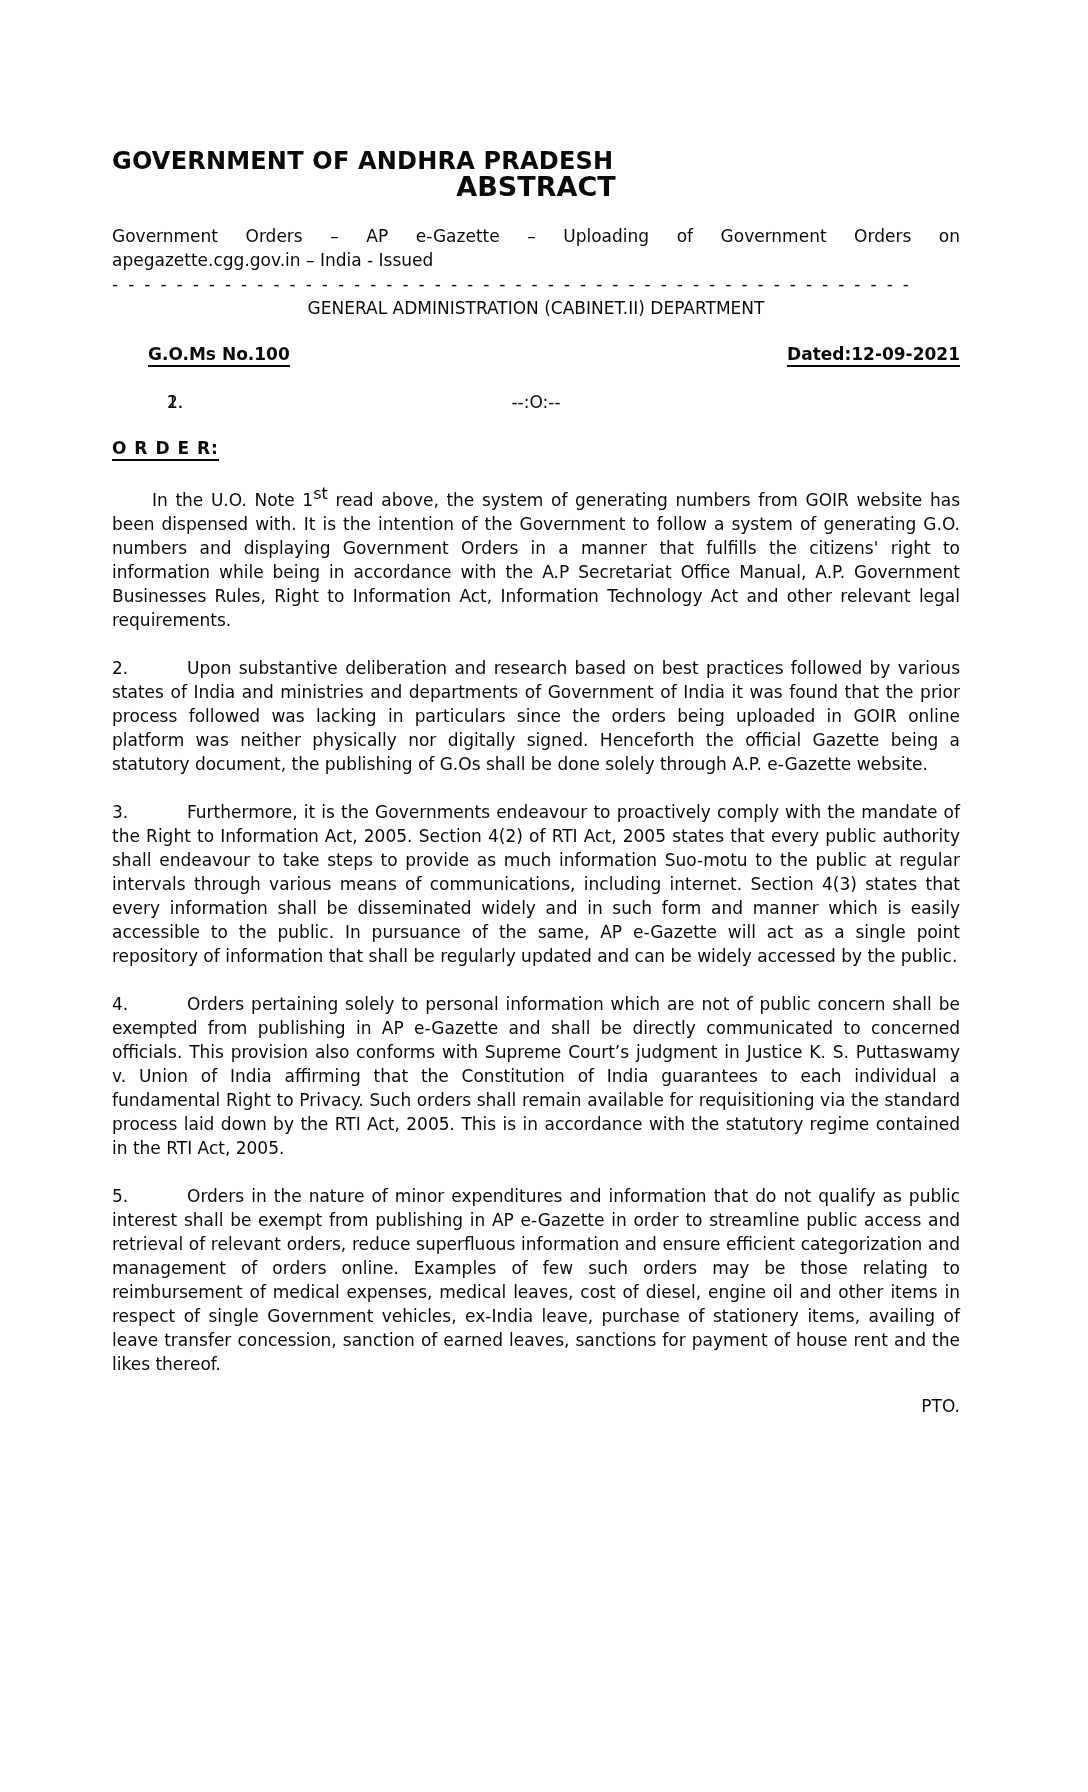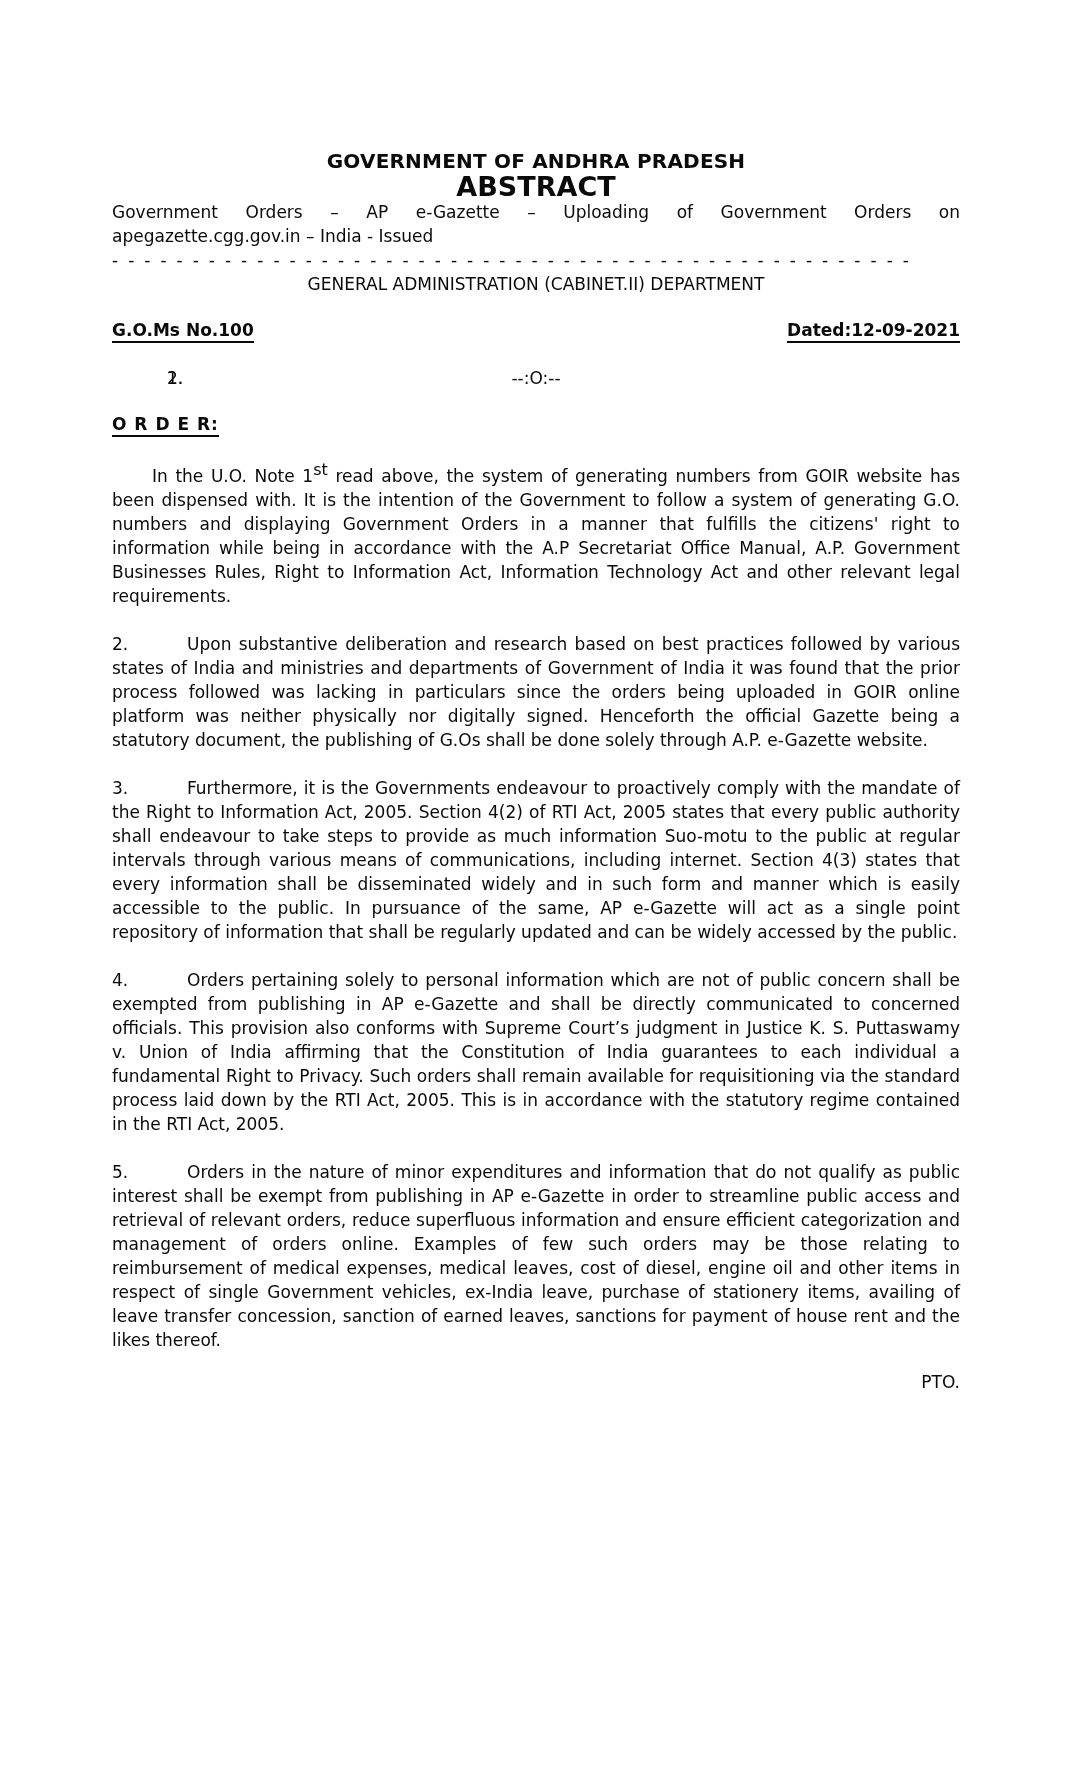--- a/index.html
+++ b/index.html
@@ -10,49 +10,48 @@
     background: #ffffff;
     color: #0a0a0a;
     font-family: "DejaVu Sans", sans-serif;
     font-size: 17px;
     line-height: 24px;
     overflow: hidden;
     box-sizing: border-box;
     padding: 148px 128px 0 112px;
   }
   .title {
-    text-align: center;
     font-weight: bold;
-    font-size: 20px;
+    font-size: 24px;
     line-height: 26px;
     letter-spacing: 0.2px;
   }
   .subtitle {
     text-align: center;
     font-weight: bold;
     font-size: 27px;
     line-height: 26px;
   }
-  .subject { }
+  .subject { margin-top: 24px; }
   .jline { text-align: justify; text-align-last: justify; }
   .divider {
     white-space: nowrap;
     overflow: hidden;
     word-spacing: 4.6px;
     line-height: 24px;
   }
   .department { text-align: center; line-height: 24px; }
   .go-row {
     margin-top: 22px;
     display: flex;
     justify-content: space-between;
     align-items: baseline;
   }
   .u2 { border-bottom: 2px solid #0a0a0a; padding-bottom: 1px; }
-  .go-left, .go-right { font-weight: bold; }
+  .go-left, .go-right { font-weight: bold; margin-left: 36px; }
   .read-following { text-align: right; font-weight: bold; }
   .references { margin-top: 24px; }
   .ref-item { position: relative; padding-left: 81px; }
   .ref-num { position: absolute; left: 55px; top: 0; }
   .ref-text { white-space: pre-wrap; }
   .separator { margin-top: 18px; text-align: center; }
   .order-heading { margin-top: 22px; font-weight: bold; letter-spacing: 1px; }
   .para { margin-top: 24px; text-align: justify; }
   .para-first { margin-top: 28px; text-indent: 40px; }
   .pnum { display: inline-block; width: 75px; text-indent: 0; }

